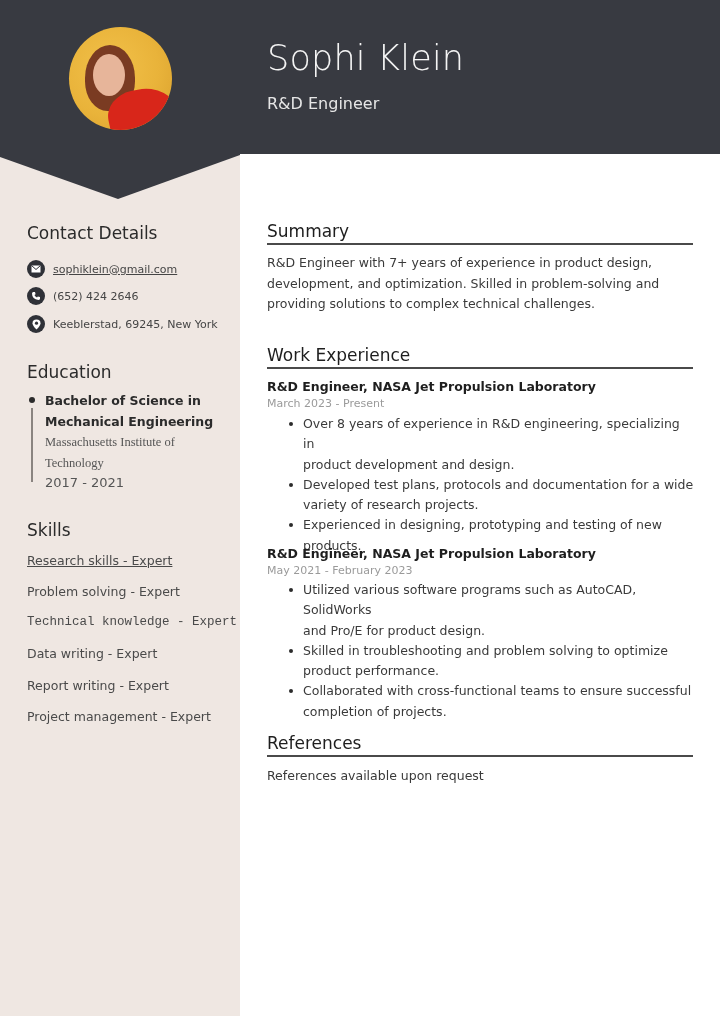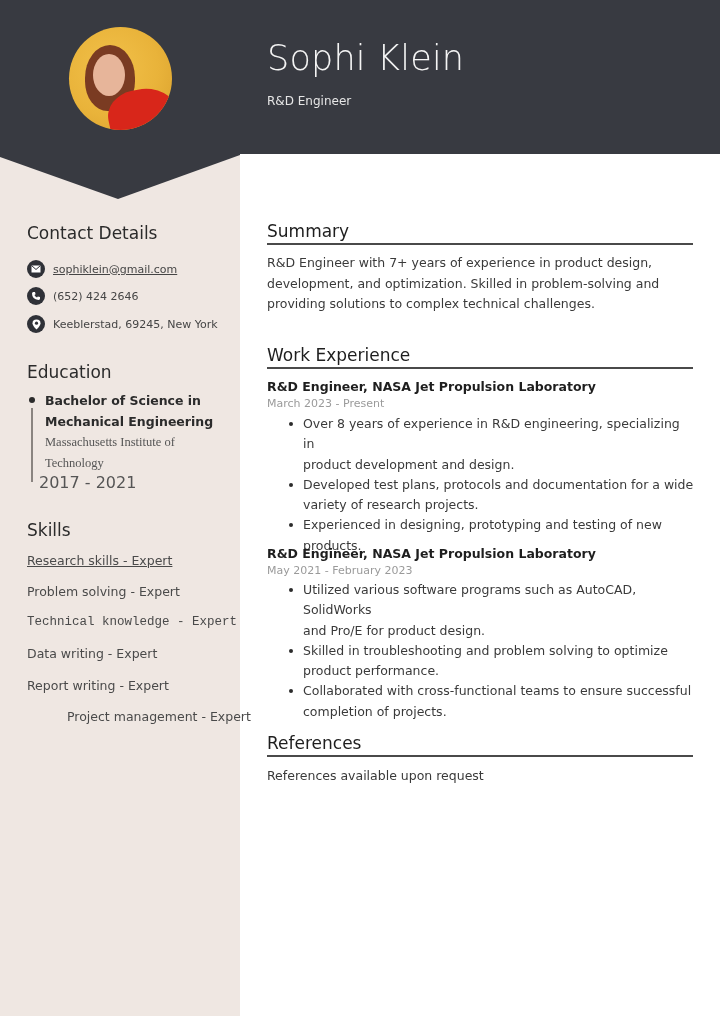--- a/index.html
+++ b/index.html
@@ -11,37 +11,37 @@
   
   .header { position: absolute; left: 0; top: 0; width: 720px; height: 154px; background: #383a41; }
   .chevron { position: absolute; left: 0; top: 153px; width: 240px; height: 46px; }
   .photo { position: absolute; left: 69px; top: 27px; width: 103px; height: 103px; border-radius: 50%;
     background: radial-gradient(circle at 40% 40%, #f2c14a 0%, #e9b33a 55%, #d79e2c 100%); overflow: hidden; }
   .photo .hair { position: absolute; left: 16px; top: 18px; width: 50px; height: 66px; border-radius: 50% 50% 45% 45%; background: #7a3b22; }
   .photo .face { position: absolute; left: 24px; top: 27px; width: 32px; height: 42px; border-radius: 50%; background: #e7b59a; }
   .photo .shirt { position: absolute; left: 40px; top: 62px; width: 70px; height: 60px; border-radius: 40% 50% 0 0; background: #d8261a; transform: rotate(-12deg); }
 
   .name { position: absolute; left: 267px; top: 38px; font-family: "DejaVu Sans", sans-serif; font-size: 35px; font-weight: 300; color: #f4f4f4; letter-spacing: 0.2px; }
-  .role { position: absolute; left: 267px; top: 94px; font-size: 12px; color: #e6e6e6; }
+  .role { position: absolute; left: 267px; top: 94px; font-size: 16px; color: #e6e6e6; }
 
   
   .sidebar { position: absolute; left: 0; top: 154px; width: 240px; height: 862px; background: #efe7e2; }
 
   .side-h { position: absolute; left: 27px; font-size: 17px; color: #2b2b2b; font-weight: 400; }
   .contact-row { position: absolute; left: 27px; height: 20px; display: flex; align-items: center; }
   .c-icon { width: 18px; height: 18px; border-radius: 50%; background: #2f3137; display: flex; align-items: center; justify-content: center; flex-shrink: 0; }
   .c-text { margin-left: 8px; font-size: 11px; color: #454545; white-space: nowrap; }
   .c-text.link { text-decoration: underline; }
 
   .edu { position: absolute; left: 27px; top: 391px; width: 200px; }
   .edu-dot { position: absolute; left: 2px; top: 6px; width: 6px; height: 6px; border-radius: 50%; background: #2b2b2b; }
   .edu-line { position: absolute; left: 4px; top: 17px; width: 2px; height: 74px; background: #8a8480; }
   .edu-degree { margin-left: 18px; font-size: 12.5px; line-height: 20.5px; color: #2b2b2b; font-weight: 600; }
   .edu-school { margin-left: 18px; font-size: 12.5px; line-height: 20.5px; color: #555; font-family: Liberation Serif, serif; }
-  .edu-years { margin-left: 12px; font-size: 16px; line-height: 20.5px; color: #555; }
+  .edu-years { margin-left: 18px; font-size: 13px; line-height: 20.5px; color: #555; }
 
   .skill { position: absolute; left: 27px; font-size: 12.5px; color: #4a4a4a; white-space: nowrap; }
 
   
   .sec-h { position: absolute; left: 267px; font-size: 17px; color: #1e1e1e; }
   .sec-rule { position: absolute; left: 267px; width: 426px; height: 2px; background: #4a4a4a; }
   .para { position: absolute; left: 267px; width: 420px; font-size: 12.5px; line-height: 20.5px; color: #3a3a3a; }
 
   .job-title { position: absolute; left: 267px; font-size: 12.5px; font-weight: 600; color: #1e1e1e; white-space: nowrap; }
   .job-date { position: absolute; left: 267px; font-size: 11px; color: #9a9a9a; white-space: nowrap; }
@@ -112,21 +112,21 @@
     <div class="edu-school">Technology</div>
     <div class="edu-years">2017 - 2021</div>
   </div>
 
   <div class="side-h" style="top:520px;">Skills</div>
   <div class="skill" style="top:553px;text-decoration:underline;">Research skills - Expert</div>
   <div class="skill" style="top:584px;">Problem solving - Expert</div>
   <div class="skill" style="top:615px;font-family:Liberation Mono, monospace;">Technical knowledge - Expert</div>
   <div class="skill" style="top:646px;">Data writing - Expert</div>
   <div class="skill" style="top:678px;">Report writing - Expert</div>
-  <div class="skill" style="top:709px;margin-left:40px;">Project management - Expert</div>
+  <div class="skill" style="top:709px;">Project management - Expert</div>
 
   <div class="sec-h" style="top:221px;">Summary</div>
   <div class="sec-rule" style="top:243px;"></div>
   <div class="para" style="top:253px;">
     <div>R&amp;D Engineer with 7+ years of experience in product design,</div>
     <div>development, and optimization. Skilled in problem-solving and</div>
     <div>providing solutions to complex technical challenges.</div>
   </div>
 
   <div class="sec-h" style="top:345px;">Work Experience</div>

